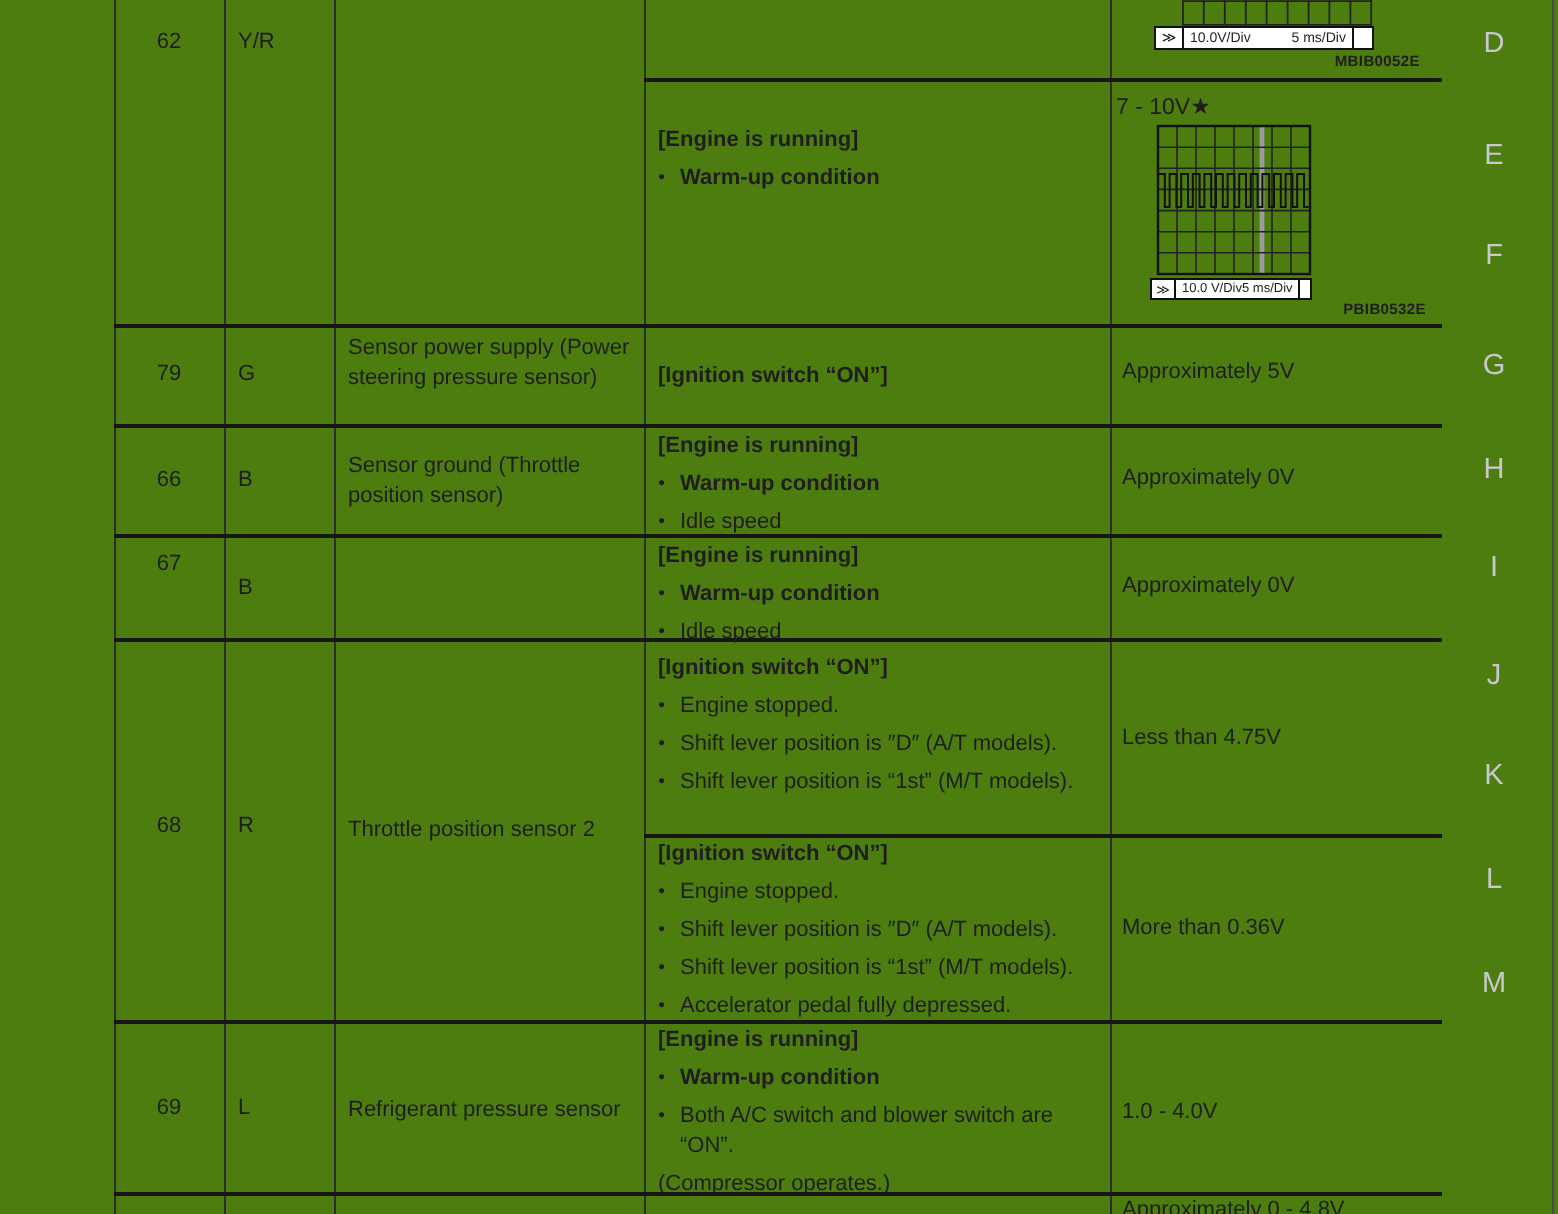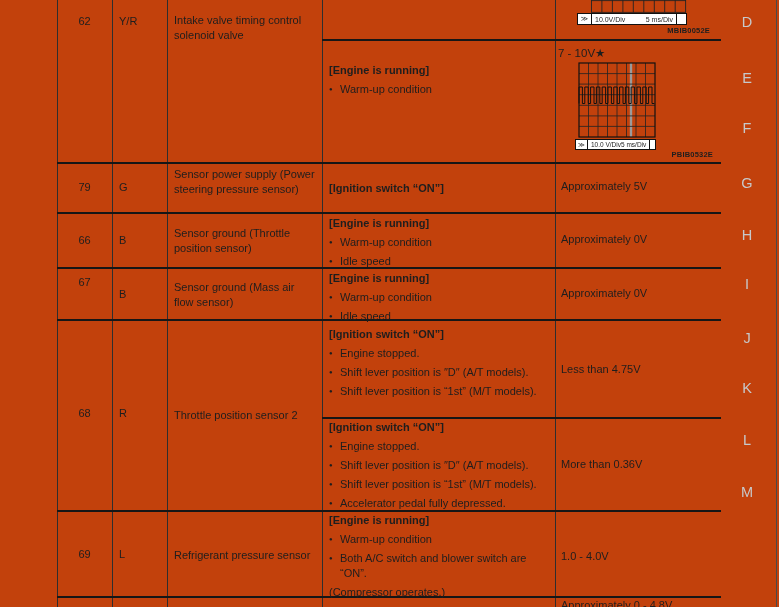--- a/index.html
+++ b/index.html
@@ -1,36 +1,36 @@
 <!DOCTYPE html>
 <html><head>
 <meta charset="utf-8">
 <style>
   html,body{margin:0;padding:0;background:#fff;}
   .page{
-    position:relative;width:779px;height:607px;background:#c2410c;
+    position:relative;width:779px;height:607px;background:#4d7c0f;
     font-family:"Liberation Sans", sans-serif;color:#1e1e1e;overflow:hidden;
     -webkit-font-smoothing:antialiased;
   }
   
   .vl{position:absolute;top:0;height:607px;width:1px;background:#2e2e2e;}
   .hl{position:absolute;left:57px;width:664px;height:2px;background:#161616;}
   .hls{position:absolute;left:322px;width:399px;height:2px;background:#161616;}
   .pageedge{position:absolute;top:0;height:607px;width:1px;background:#4a4a4a;}
   
   .num{position:absolute;left:57px;width:55px;text-align:center;font-size:11px;}
   .wire{position:absolute;left:119px;font-size:11px;}
   .item{position:absolute;left:174px;width:142px;font-size:11px;line-height:15px;}
   .val{position:absolute;left:561px;font-size:11px;}
   .cond{position:absolute;left:329px;width:219px;font-size:11px;line-height:15px;}
   .cond > * + *{margin-top:4px;}
   .hdr{font-weight:bold;}
   .li{position:relative;padding-left:11px;}
   .li::before{content:"●";position:absolute;left:0;top:0;font-size:6px;line-height:15px;}
-  .b{font-weight:normal;}
+  .b{font-weight:bold;}
   .note{padding-left:0;}
   
   .scopehead{position:absolute;left:558px;top:46px;font-size:11.5px;}
   .code{position:absolute;width:90px;text-align:right;font-size:7.5px;font-weight:bold;letter-spacing:.2px;}
   
   .strip{position:absolute;display:flex;align-items:stretch;border:1px solid #111;background:#fff;box-sizing:border-box;}
   .strip1{left:577px;top:13px;width:110px;height:12px;font-size:7px;}
   .strip2{left:575px;top:139px;width:81px;height:11px;font-size:6.5px;}
   .sbox{border-right:1px solid #111;display:flex;align-items:center;justify-content:center;flex:0 0 auto;}
   .strip1 .sbox{width:13px;}
@@ -62,21 +62,20 @@
   <div class="hl" style="top:267px"></div>
   <div class="hl" style="top:319px"></div>
   <div class="hl" style="top:510px"></div>
   <div class="hl" style="top:596px"></div>
 
   <div class="hls" style="top:39px"></div>
   <div class="hls" style="top:417px"></div>
 
   <div class="num" style="top:15px">62</div>
   <div class="wire" style="top:15px">Y/R</div>
-  <div class="item" style="top:13px">Intake valve timing control solenoid valve</div>
 
   <svg style="left:591px;top:0" width="96" height="13" viewBox="0 0 96 13">
     <g stroke="#222" stroke-width="0.9" fill="none">
       <line x1="0.5" y1="0" x2="0.5" y2="12.5"></line>
         <line x1="10.9" y1="0" x2="10.9" y2="12.5"></line>
       <line x1="21.4" y1="0" x2="21.4" y2="12.5"></line>
         <line x1="31.9" y1="0" x2="31.9" y2="12.5"></line>
       <line x1="42.3" y1="0" x2="42.3" y2="12.5"></line>
         <line x1="52.8" y1="0" x2="52.8" y2="12.5"></line>
       <line x1="63.3" y1="0" x2="63.3" y2="12.5"></line>
@@ -142,21 +141,20 @@
   <div class="item" style="top:226px">Sensor ground (Throttle position sensor)</div>
   <div class="cond" style="top:216px">
     <div class="hdr">[Engine is running]</div>
     <div class="li b">Warm-up condition</div>
     <div class="li">Idle speed</div>
   </div>
   <div class="val" style="top:233px">Approximately 0V</div>
 
   <div class="num" style="top:276px">67</div>
   <div class="wire" style="top:288px">B</div>
-  <div class="item" style="top:280px">Sensor ground (Mass air flow sensor)</div>
   <div class="cond" style="top:271px">
     <div class="hdr">[Engine is running]</div>
     <div class="li b">Warm-up condition</div>
     <div class="li">Idle speed</div>
   </div>
   <div class="val" style="top:287px">Approximately 0V</div>
 
   <div class="num" style="top:407px">68</div>
   <div class="wire" style="top:407px">R</div>
   <div class="item" style="top:408px">Throttle position sensor 2</div>

